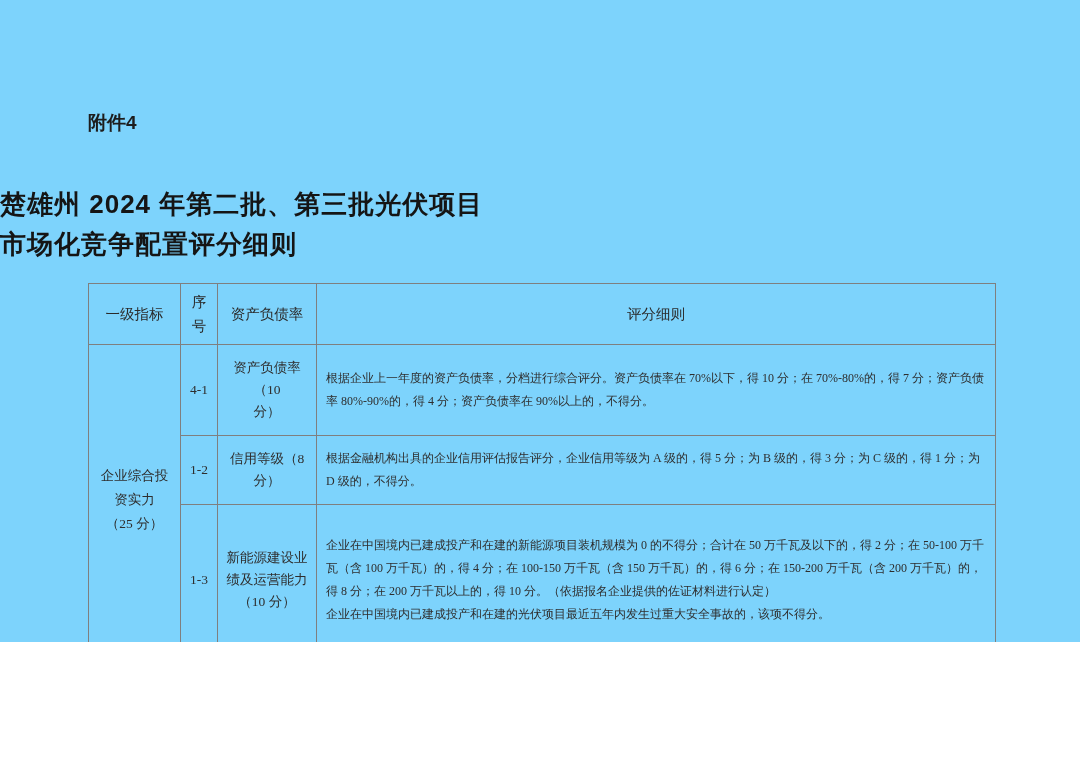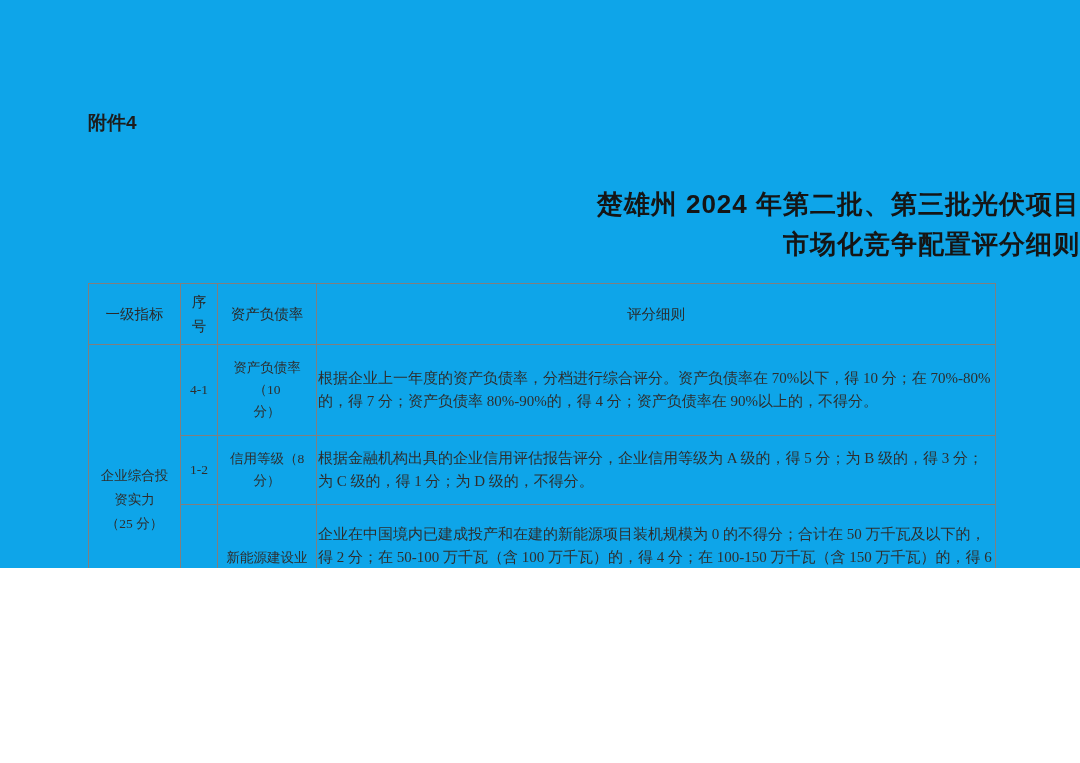--- a/index.html
+++ b/index.html
@@ -3,40 +3,40 @@
 <meta charset="utf-8">
 <style>
   html, body {
     margin: 0;
     padding: 0;
     background: #ffffff;
   }
   .page {
     position: relative;
     width: 1080px;
-    height: 568px;
-    background: #0ea5e9;
+    height: 642px;
+    background: #7dd3fc;
     overflow: hidden;
     color: #2b2b2b;
   }
   .attachment-label {
     position: absolute;
     left: 88px;
     top: 110px;
     font-family: "Liberation Sans", sans-serif;
     font-size: 19px;
     font-weight: bold;
     color: #1d1d1d;
   }
   .doc-title {
     position: absolute;
     left: 0;
     top: 184px;
     width: 1080px;
-    text-align: right;
+    text-align: left;
     font-family: "Liberation Sans", sans-serif;
     font-size: 26px;
     line-height: 40px;
     font-weight: bold;
     color: #151515;
     letter-spacing: 1px;
   }
   .score-table-wrap {
     position: absolute;
     left: 88px;
@@ -76,23 +76,23 @@
     text-align: center;
     white-space: pre-line;
     font-size: 14.5px;
     line-height: 24px;
     padding: 2px 4px;
     color: #2a2a2a;
   }
   .cell-rule {
     text-align: left;
     white-space: pre-line;
-    font-size: 15px;
+    font-size: 12px;
     line-height: 23px;
-    padding: 4px 1px;
+    padding: 4px 9px;
   }
   .group-cell {
     line-height: 24px;
   }
 </style>
 </head>
 <body>
 
 <div class="page">
 

